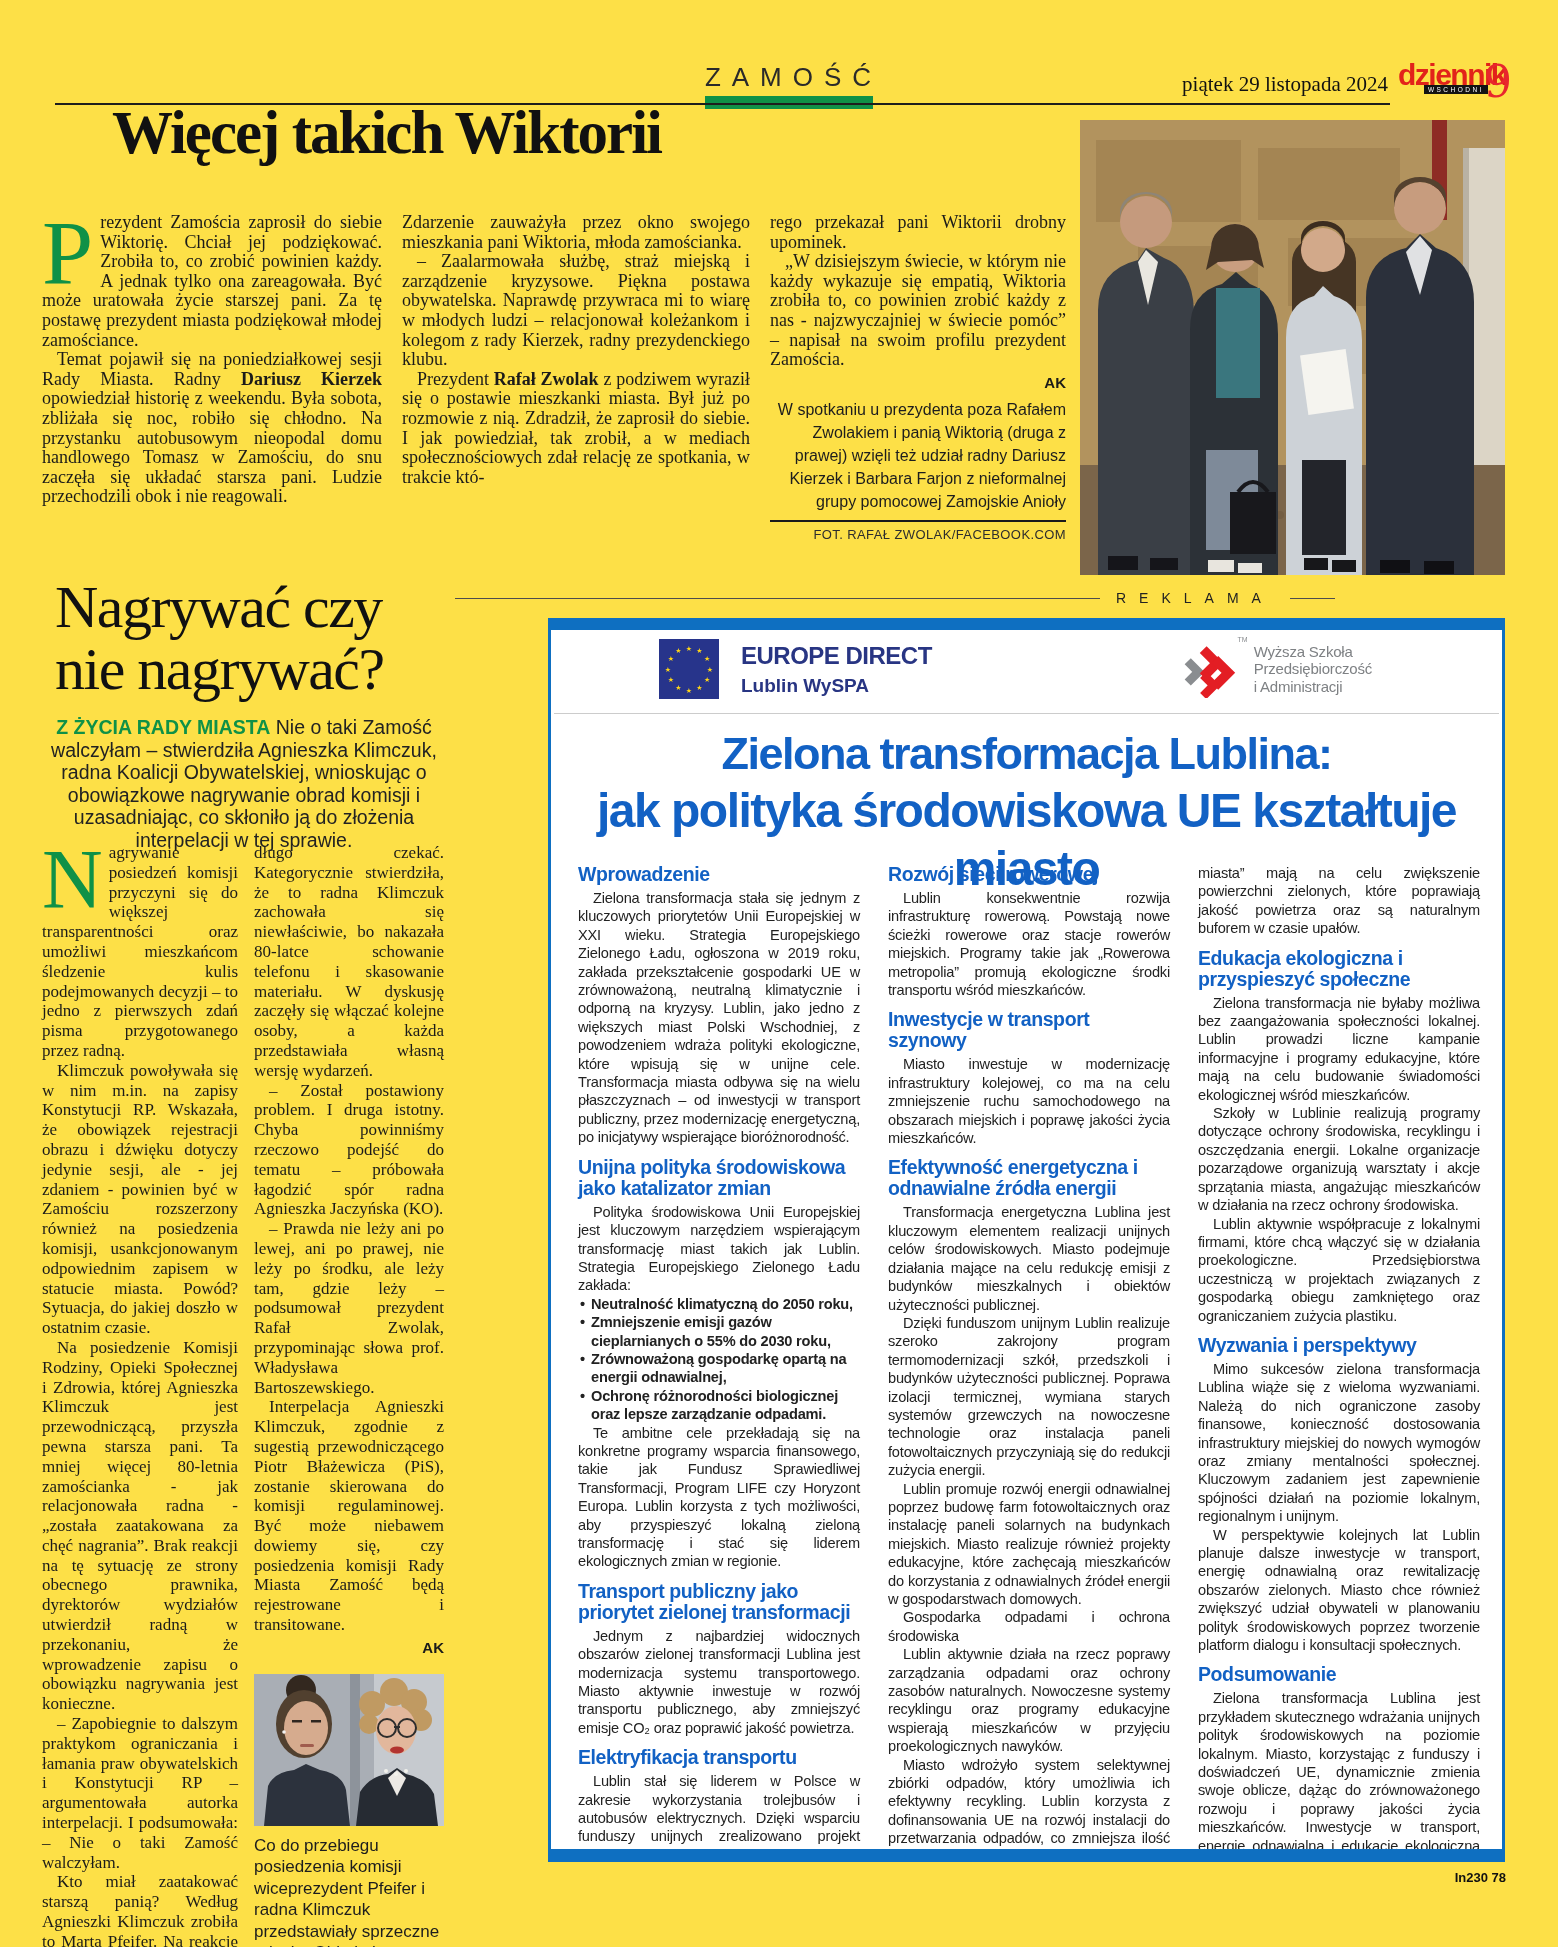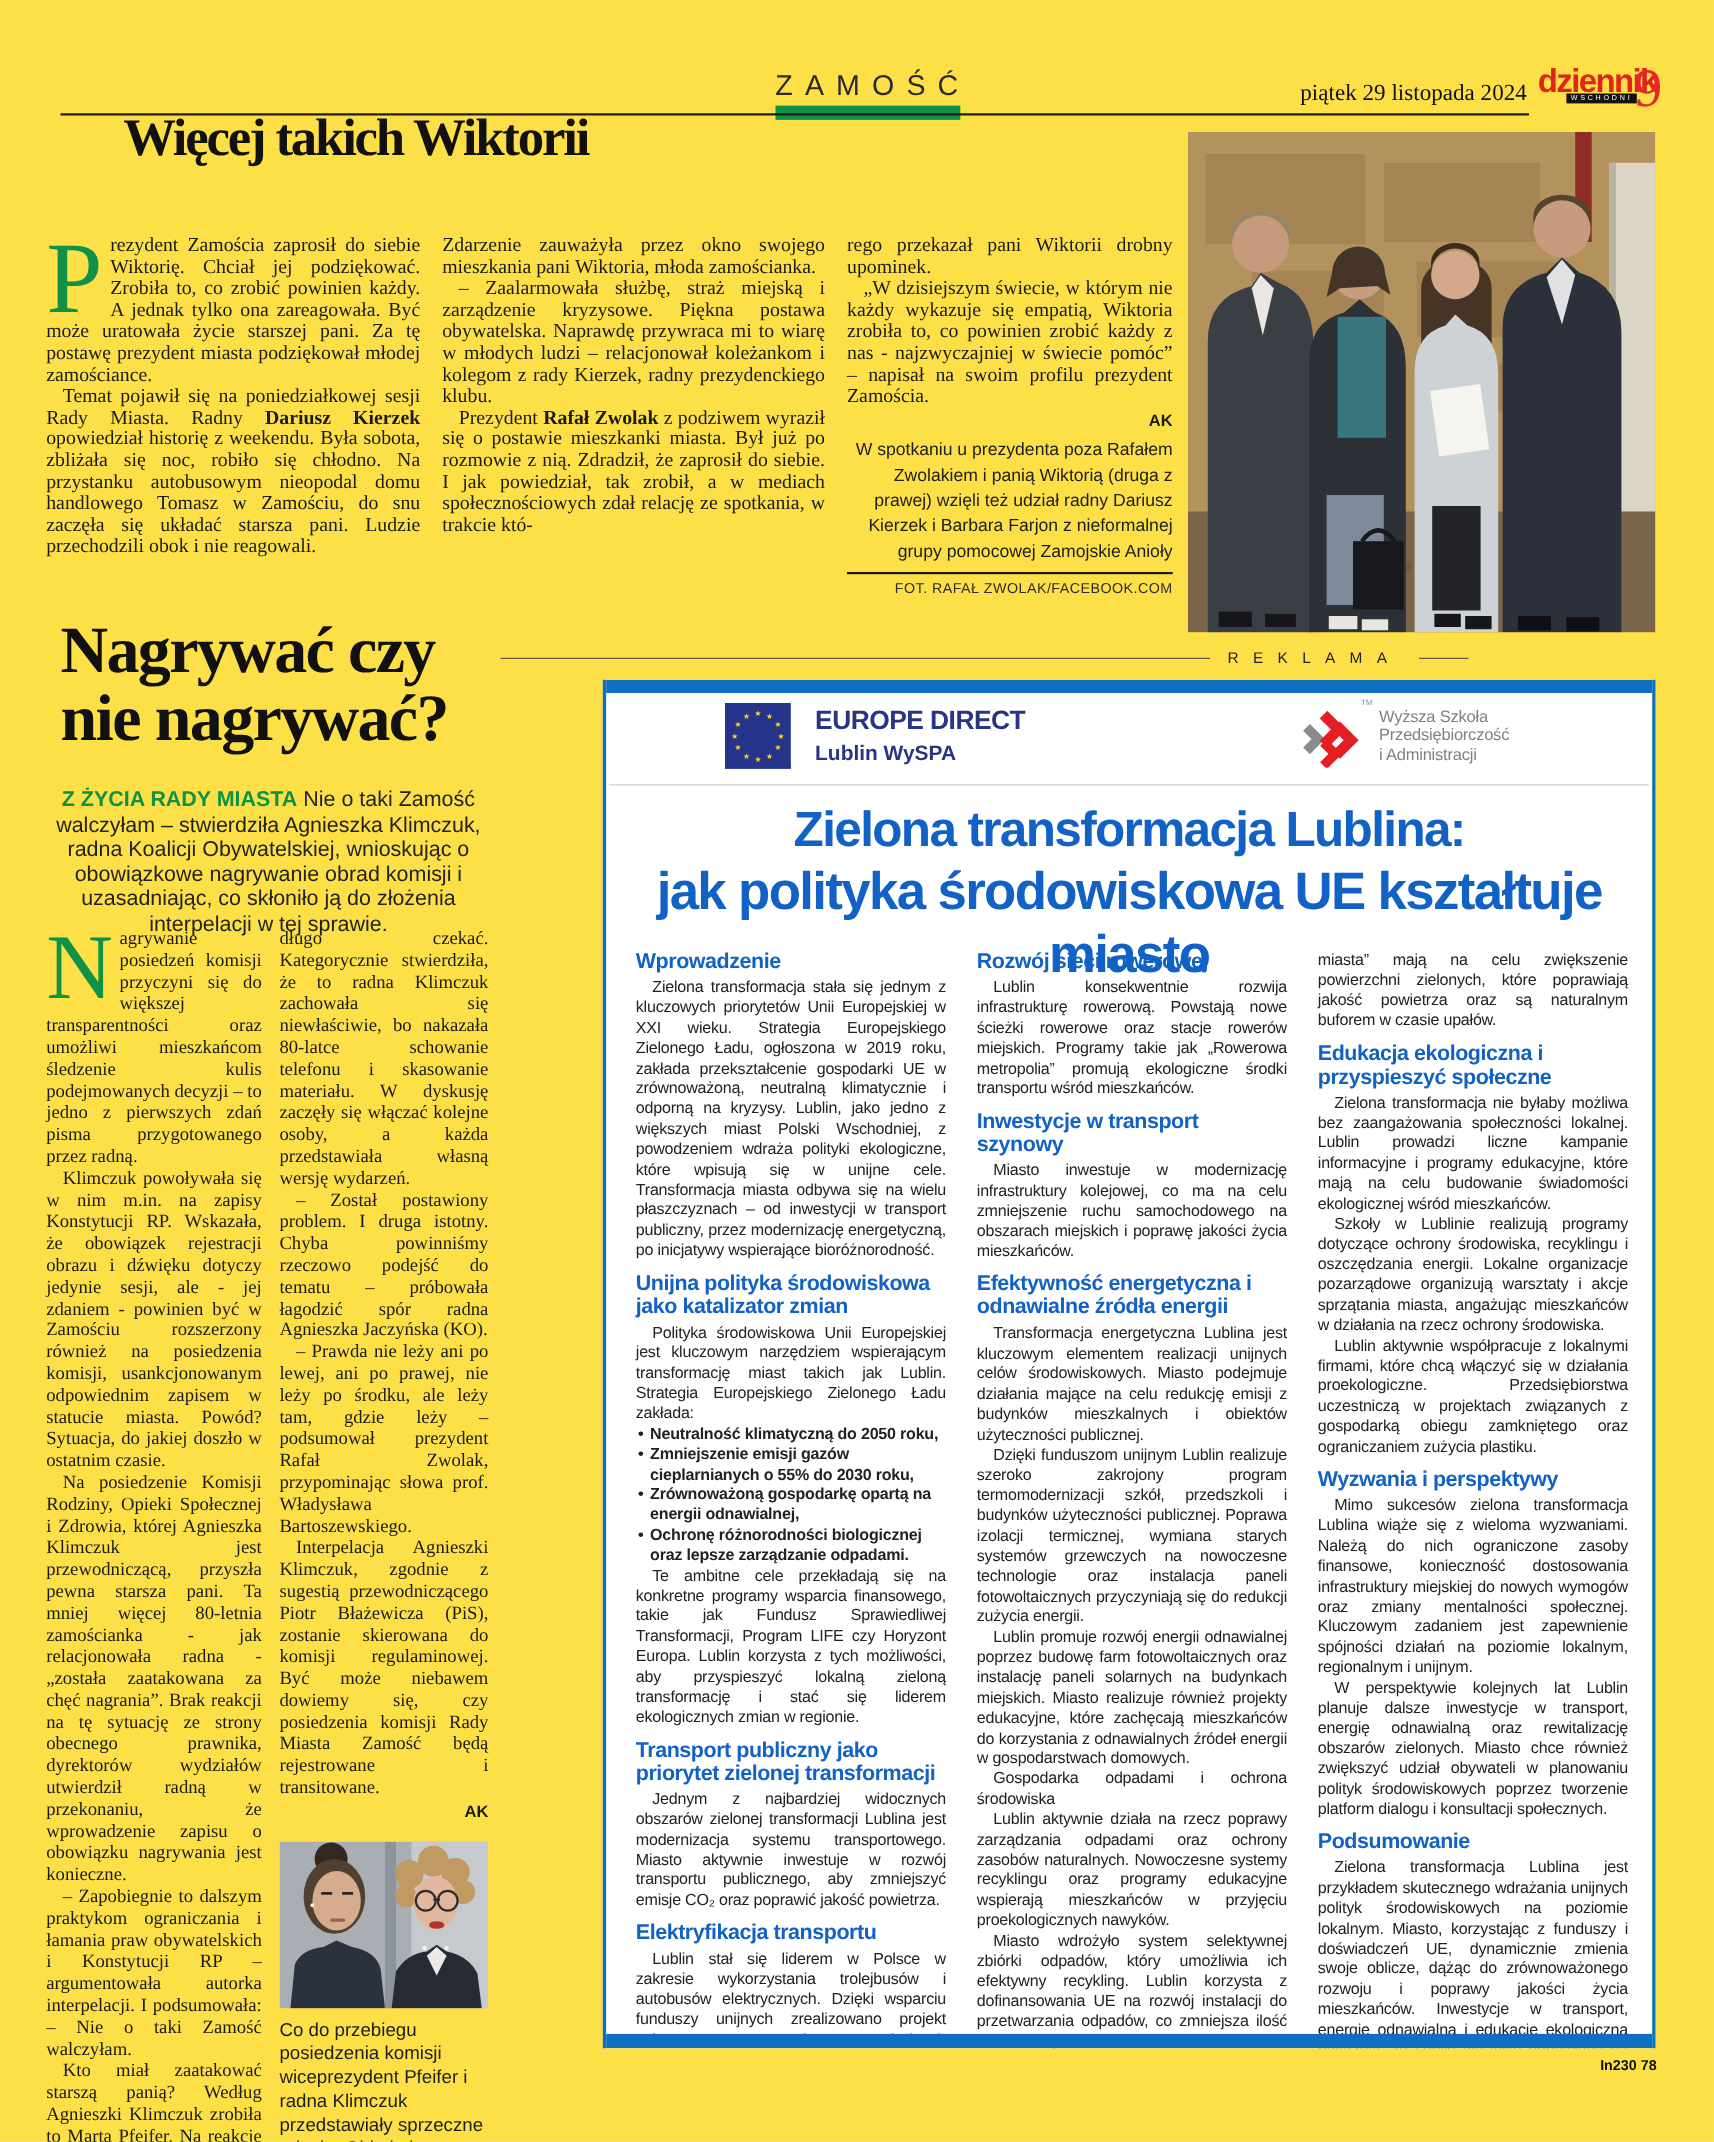--- a/index.html
+++ b/index.html
@@ -27,21 +27,21 @@
     letter-spacing:-1.5px; color:#e2231a; line-height:30px;
   }
   .masthead-sub {
     width:max-content; margin-left:auto; margin-top:-5px; background:#131313; color:#fff;
     font-family:"Liberation Sans", sans-serif; font-size:6.5px; letter-spacing:2.5px; padding:1px 4px;
   }
   .page-number { position:absolute; left:1484px; top:56px; font-family:"DejaVu Serif", serif; font-size:44px; color:#e8262d; }
   
   .a1-title {
     position:absolute; left:112px; top:98px; width:960px;
-    font-size:48px; font-weight:bold; letter-spacing:-2px; color:#111;
+    font-size:61px; font-weight:bold; letter-spacing:-2px; color:#111;
   }
   .a1-photo { position:absolute; left:1080px; top:120px; width:425px; height:455px; overflow:hidden; }
   .a1-photo svg { display:block; }
   .a1-cols { position:absolute; left:42px; top:213px; width:1024px; display:flex; gap:20px; }
   .a1col { font-size:18px; line-height:19.6px; text-align:justify; }
   .a1col.c1 { width:340px; } .a1col.c2 { width:348px; } .a1col.c3 { width:296px; }
   .a1col p, .a2col p { margin:0; }
   p.cont { text-indent:15px; }
   .dropcap { float:left; color:#0f9147; font-weight:400; }
   .dc1 { font-size:92px; line-height:74px; margin:3px 7px 0 0; }
@@ -60,22 +60,22 @@
   
   .reklama { position:absolute; left:455px; top:590px; width:1050px; display:flex; align-items:center; gap:16px; }
   .reklama .line { height:1px; background:#4d4d4d; }
   .reklama .line.long { width:645px; }
   .reklama .line.short { width:45px; }
   .reklama .label {
     font-family:"Liberation Sans", sans-serif; font-size:14px; letter-spacing:13px; color:#222;
   }
   
   .a2-title {
-    position:absolute; left:55px; top:560px; width:420px;
-    font-size:60px; line-height:62px; font-weight:bold; letter-spacing:-1.5px; color:#111;
+    position:absolute; left:55px; top:576px; width:420px;
+    font-size:60px; line-height:62px; font-weight:normal; letter-spacing:-1.5px; color:#111;
   }
   .a2-lead {
     position:absolute; left:38px; top:716px; width:412px; text-align:center;
     font-family:"Liberation Sans", sans-serif; font-size:19.5px; line-height:22.5px; color:#222;
   }
   .lead-label { color:#0f9147; font-weight:bold; }
   .a2-cols { position:absolute; left:42px; top:843px; width:402px; display:flex; gap:16px; }
   .a2col { font-size:17px; line-height:19.8px; text-align:justify; }
   .a2col.c1 { width:196px; } .a2col.c2 { width:190px; }
   .a2-photo { width:190px; height:152px; margin-top:16px; overflow:hidden; }

